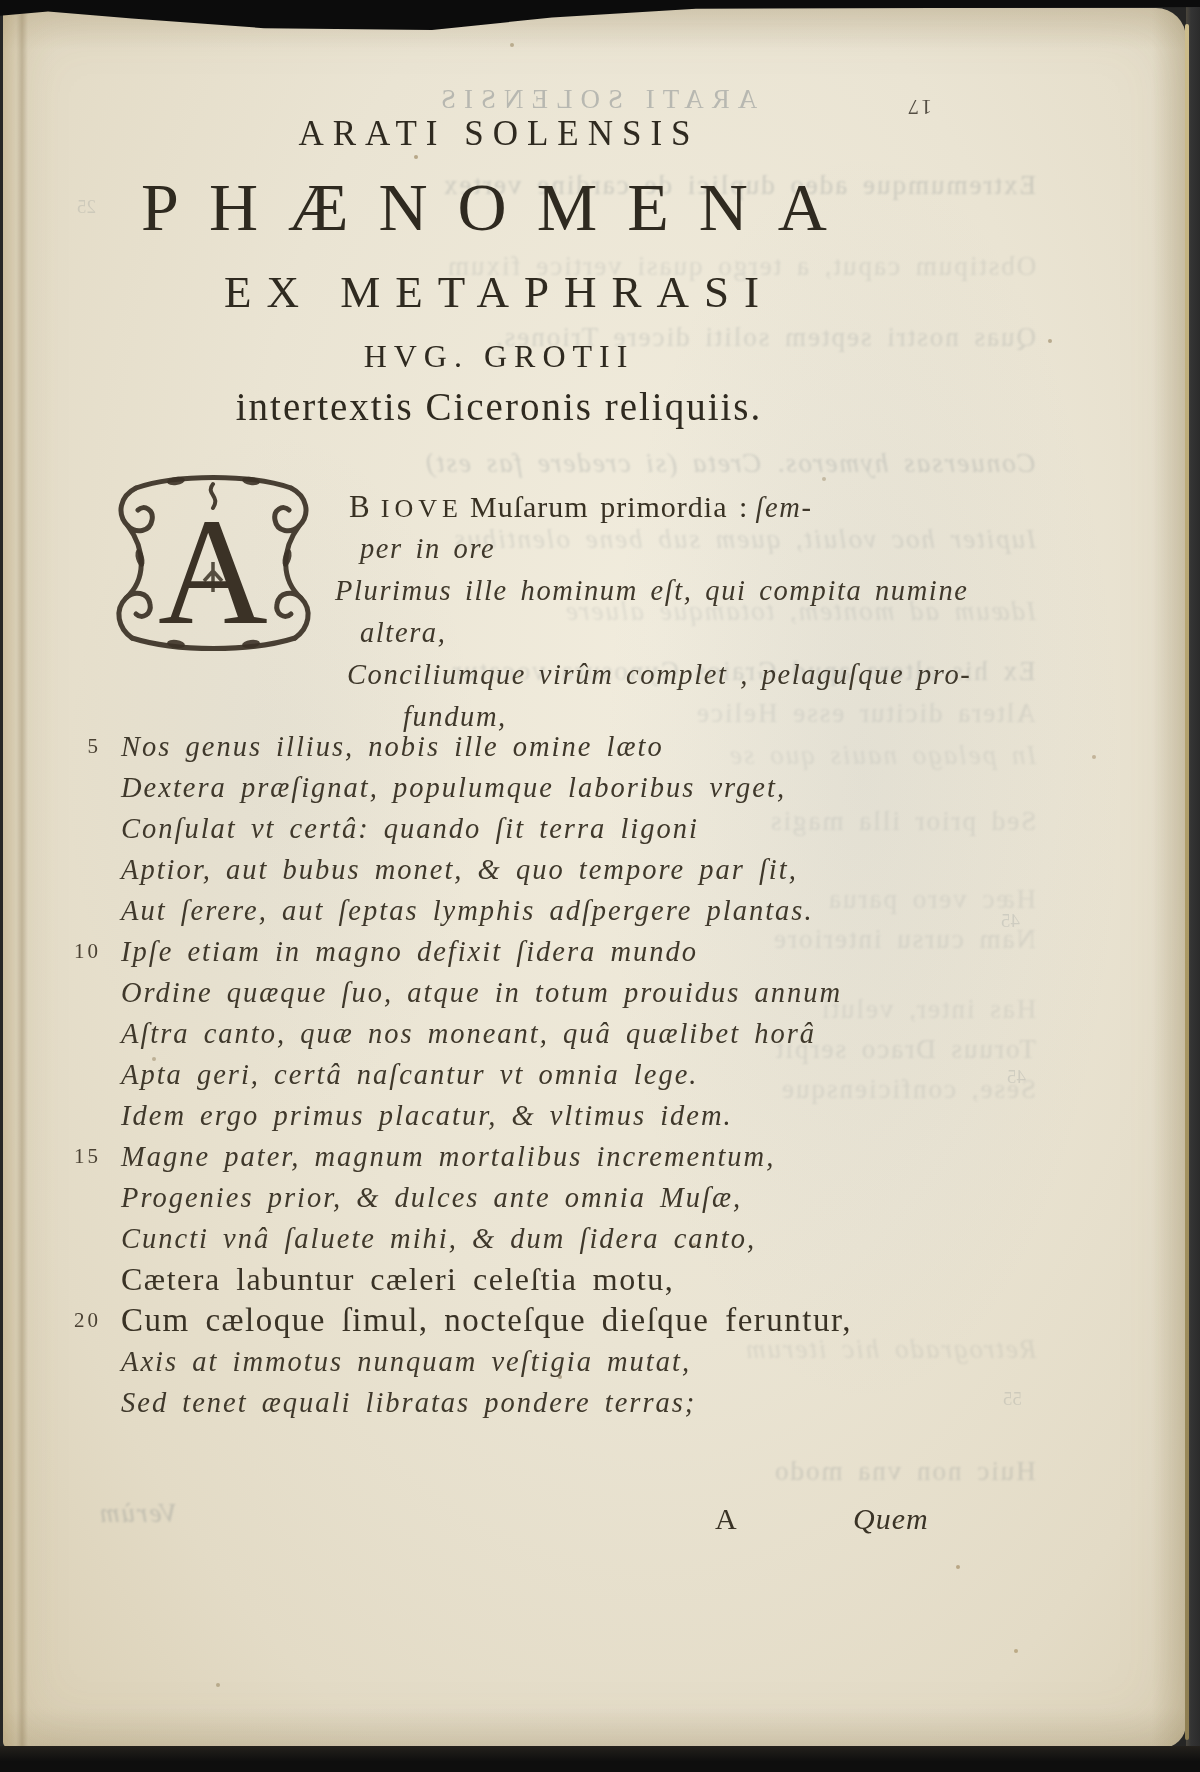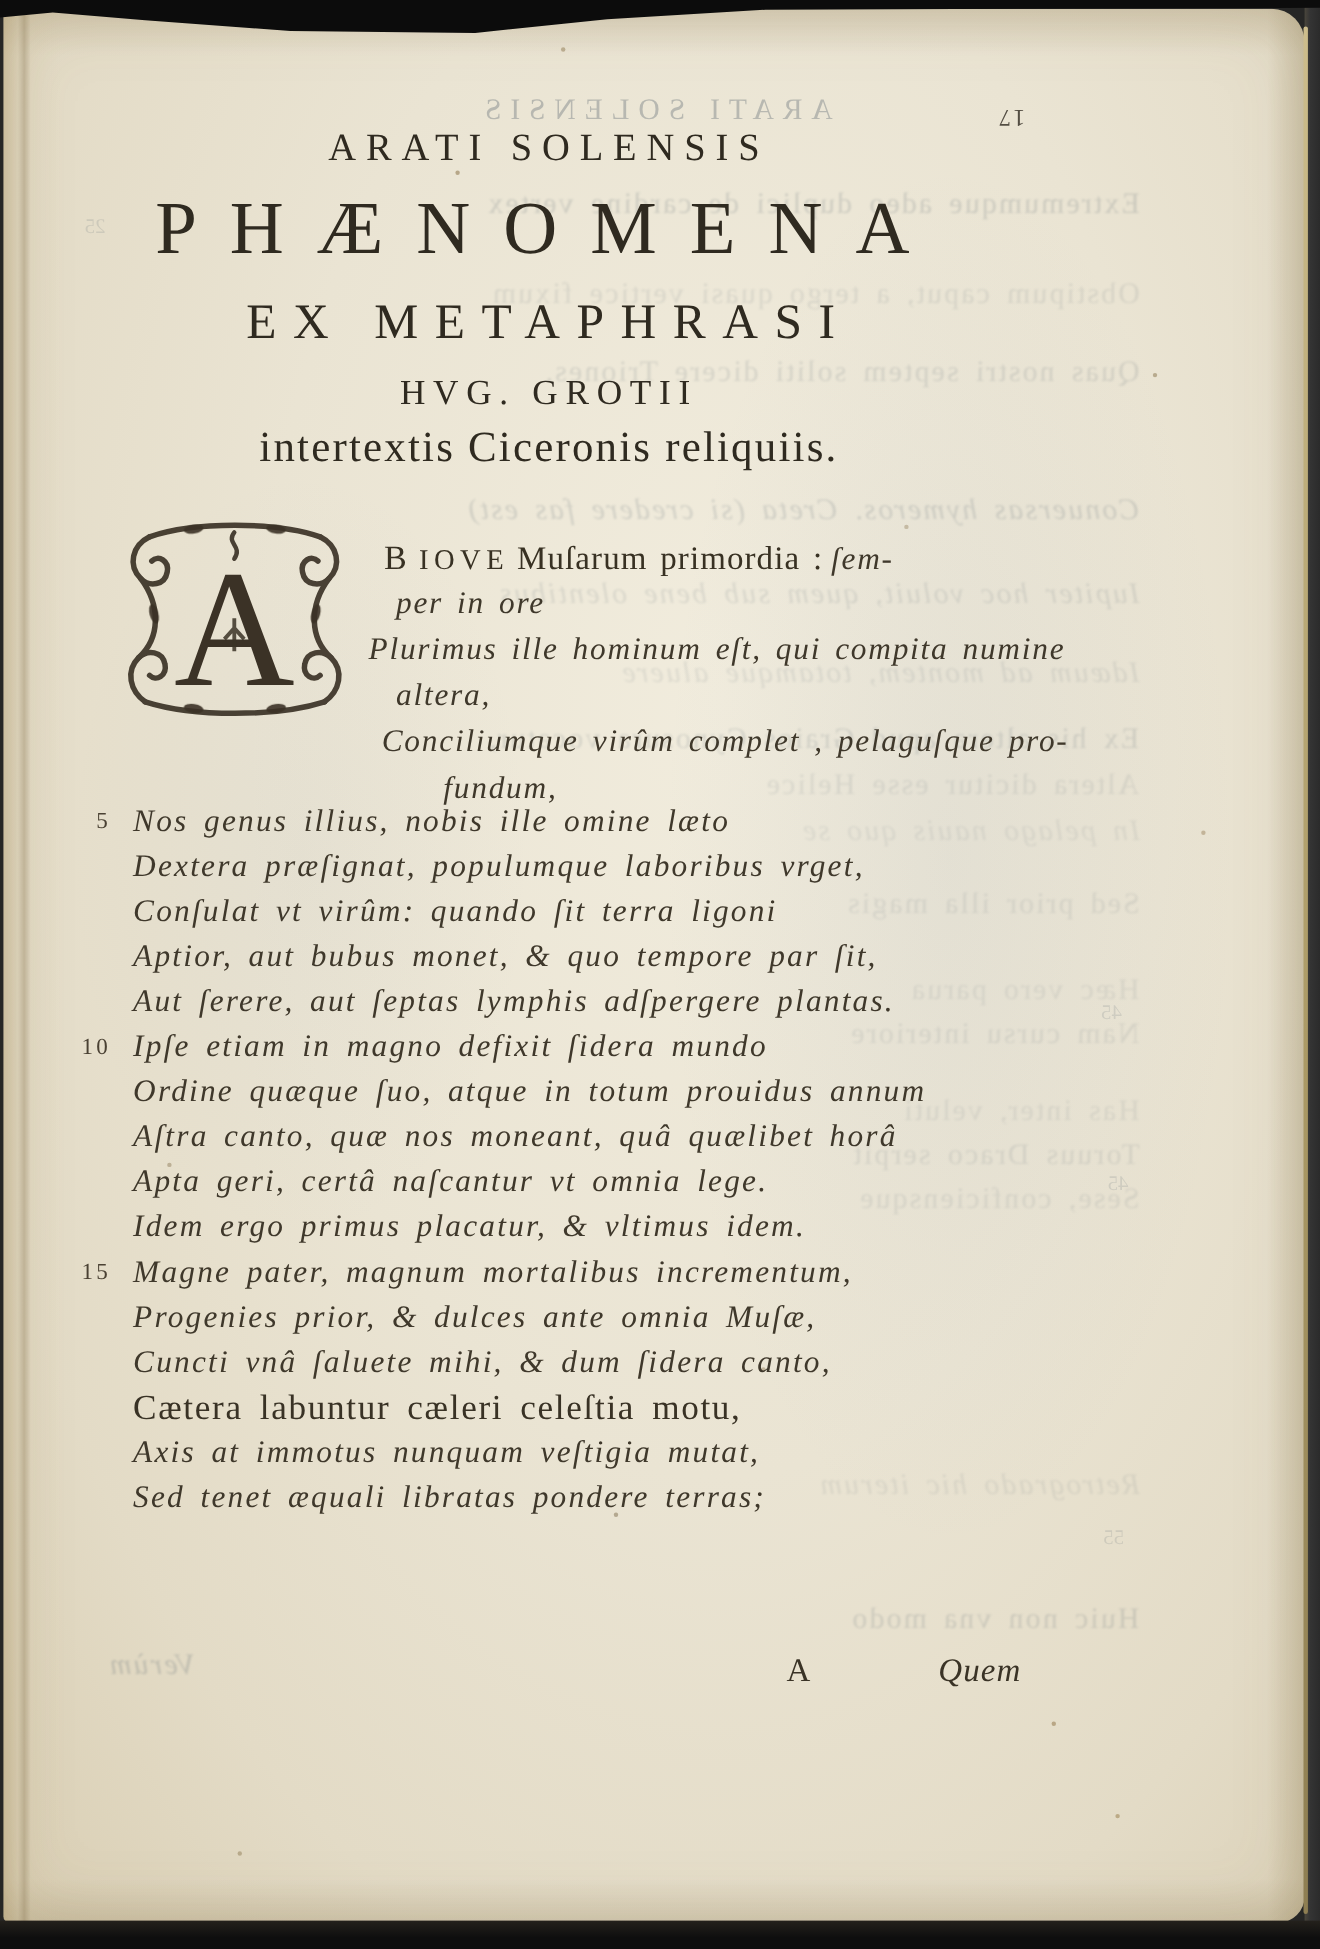--- a/index.html
+++ b/index.html
@@ -170,32 +170,33 @@
         <div class="o-line ital" style="padding-left: 0px;">Plurimus ille hominum eſt, qui compita numine</div>
         <div class="o-line ital" style="padding-left: 25px;">altera,</div>
         <div class="o-line ital" style="padding-left: 12px;">Conciliumque virûm complet , pelaguſque pro-</div>
         <div class="o-line ital" style="padding-left: 68px;">fundum,</div>
       </div>
 
     <div class="verse">
 
         <div class="vline ital"><span class="lnum">5</span><span>Nos genus illius, nobis ille omine læto</span></div>
         <div class="vline ital"><span class="lnum"></span><span>Dextera præſignat, populumque laboribus vrget,</span></div>
-        <div class="vline ital"><span class="lnum"></span><span>Conſulat vt virûm: quando ſit terra ligoni</span></div>
+        <div class="vline ital"><span class="lnum"></span><span>Conſulat vt certâ: quando ſit terra ligoni</span></div>
         <div class="vline ital"><span class="lnum"></span><span>Aptior, aut bubus monet, &amp; quo tempore par ſit,</span></div>
         <div class="vline ital"><span class="lnum"></span><span>Aut ſerere, aut ſeptas lymphis adſpergere plantas.</span></div>
         <div class="vline ital"><span class="lnum">10</span><span>Ipſe etiam in magno defixit ſidera mundo</span></div>
         <div class="vline ital"><span class="lnum"></span><span>Ordine quæque ſuo, atque in totum prouidus annum</span></div>
         <div class="vline ital"><span class="lnum"></span><span>Aſtra canto, quæ nos moneant, quâ quælibet horâ</span></div>
         <div class="vline ital"><span class="lnum"></span><span>Apta geri, certâ naſcantur vt omnia lege.</span></div>
         <div class="vline ital"><span class="lnum"></span><span>Idem ergo primus placatur, &amp; vltimus idem.</span></div>
         <div class="vline ital"><span class="lnum">15</span><span>Magne pater, magnum mortalibus incrementum,</span></div>
         <div class="vline ital"><span class="lnum"></span><span>Progenies prior, &amp; dulces ante omnia Muſæ,</span></div>
         <div class="vline ital"><span class="lnum"></span><span>Cuncti vnâ ſaluete mihi, &amp; dum ſidera canto,</span></div>
         <div class="vline roman" style="font-size: 32px;"><span class="lnum"></span><span>Cætera labuntur cæleri celeſtia motu,</span></div>
+        <div class="vline roman" style="font-size: 33px;"><span class="lnum">20</span><span>Cum cæloque ſimul, nocteſque dieſque feruntur,</span></div>
         <div class="vline ital"><span class="lnum"></span><span>Axis at immotus nunquam veſtigia mutat,</span></div>
         <div class="vline ital"><span class="lnum"></span><span>Sed tenet æquali libratas pondere terras;</span></div>
       </div>
 
     <div class="sigline">
       <span class="signature">A</span>
       <span class="catchword">Quem</span>
     </div>
 
   </div>

